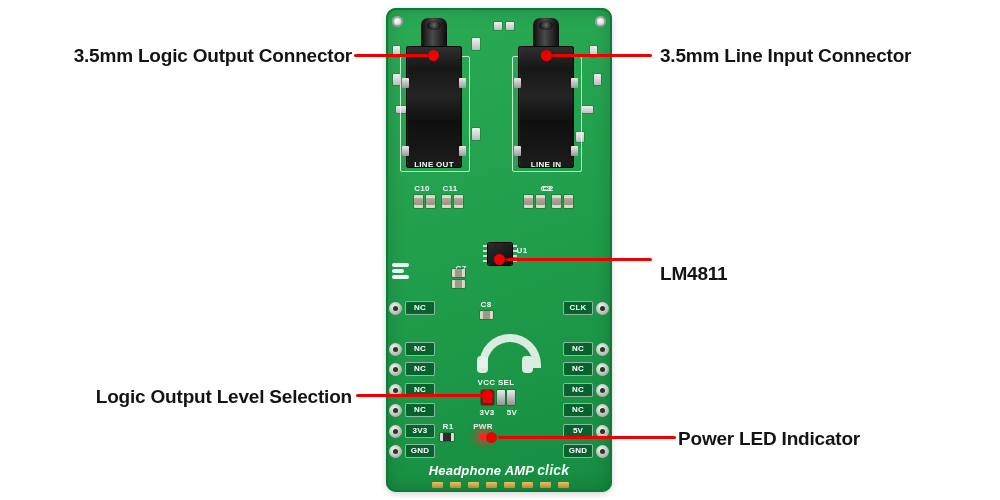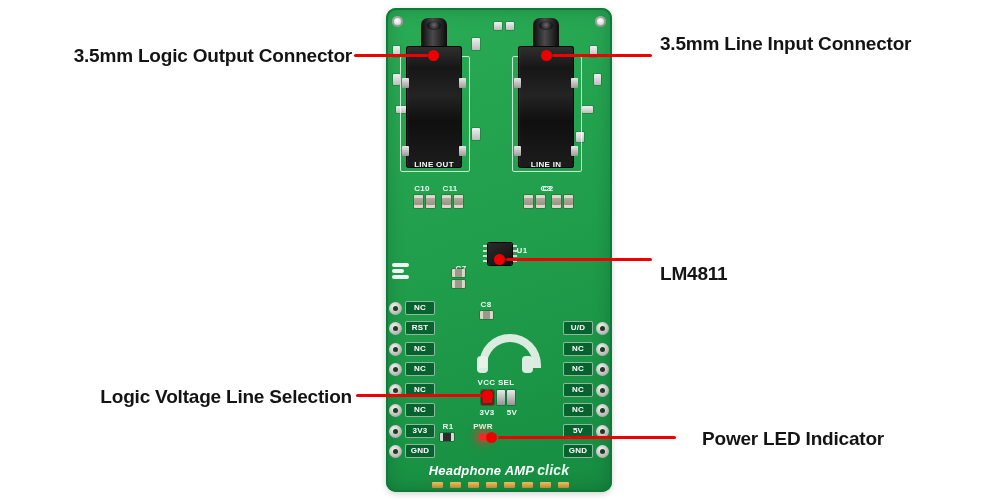--- a/index.html
+++ b/index.html
@@ -172,24 +172,20 @@
 
     <div class="silk" style="left:52px;top:414px;width:20px">R1</div>
     <div class="res" style="left:54px;top:425px"></div>
     <div class="silk" style="left:84px;top:414px;width:26px">PWR</div>
     <div class="led" style="left:93px;top:426px"></div>
 
     <div class="pin-row" style="top:293px">
         <div class="pin-pad pad-left"></div>
         <div class="pin-chip chip-left">NC</div>
       </div>
-    <div class="pin-row" style="top:313px">
-        <div class="pin-pad pad-left"></div>
-        <div class="pin-chip chip-left">RST</div>
-      </div>
     <div class="pin-row" style="top:334px">
         <div class="pin-pad pad-left"></div>
         <div class="pin-chip chip-left">NC</div>
       </div>
     <div class="pin-row" style="top:354px">
         <div class="pin-pad pad-left"></div>
         <div class="pin-chip chip-left">NC</div>
       </div>
     <div class="pin-row" style="top:375px">
         <div class="pin-pad pad-left"></div>
@@ -201,22 +197,22 @@
       </div>
     <div class="pin-row" style="top:416px">
         <div class="pin-pad pad-left"></div>
         <div class="pin-chip chip-left">3V3</div>
       </div>
     <div class="pin-row" style="top:436px">
         <div class="pin-pad pad-left"></div>
         <div class="pin-chip chip-left">GND</div>
       </div>
 
-    <div class="pin-row" style="top:313px">
-        <div class="pin-chip chip-right">U/D</div>
+    <div class="pin-row" style="top:293px">
+        <div class="pin-chip chip-right">CLK</div>
         <div class="pin-pad pad-right"></div>
       </div>
     <div class="pin-row" style="top:334px">
         <div class="pin-chip chip-right">NC</div>
         <div class="pin-pad pad-right"></div>
       </div>
     <div class="pin-row" style="top:354px">
         <div class="pin-chip chip-right">NC</div>
         <div class="pin-pad pad-right"></div>
       </div>
@@ -251,36 +247,36 @@
     <div class="gold" style="left:172px;top:474px"></div>
   </div>
 
   <div>
     <div class="ann-label" style="right:648px;top:45px">3.5mm Logic Output Connector</div>
     <div class="ann-line" style="left:354px;top:54px;width:74px"></div>
     <div class="ann-dot" style="left:428px;top:50px"></div>
   </div>
 
   <div>
-    <div class="ann-label" style="left:660px;top:33px">3.5mm Line Input Connector</div>
+    <div class="ann-label" style="left:660px;top:45px">3.5mm Line Input Connector</div>
     <div class="ann-line" style="left:552px;top:54px;width:100px"></div>
     <div class="ann-dot" style="left:541px;top:50px"></div>
   </div>
 
   <div>
     <div class="ann-label" style="left:660px;top:263px">LM4811</div>
     <div class="ann-line" style="left:506px;top:258px;width:146px"></div>
     <div class="ann-dot" style="left:494px;top:254px"></div>
   </div>
 
   <div>
-    <div class="ann-label" style="right:648px;top:386px">Logic Voltage Line Selection</div>
+    <div class="ann-label" style="right:648px;top:386px">Logic Output Level Selection</div>
     <div class="ann-line" style="left:356px;top:394px;width:126px"></div>
     <div class="ann-dot" style="left:482px;top:390px"></div>
   </div>
 
   <div>
-    <div class="ann-label" style="left:702px;top:428px">Power LED Indicator</div>
+    <div class="ann-label" style="left:678px;top:428px">Power LED Indicator</div>
     <div class="ann-line" style="left:498px;top:436px;width:178px"></div>
     <div class="ann-dot" style="left:486px;top:432px"></div>
   </div>
 
 </div>
 
 </body></html>

